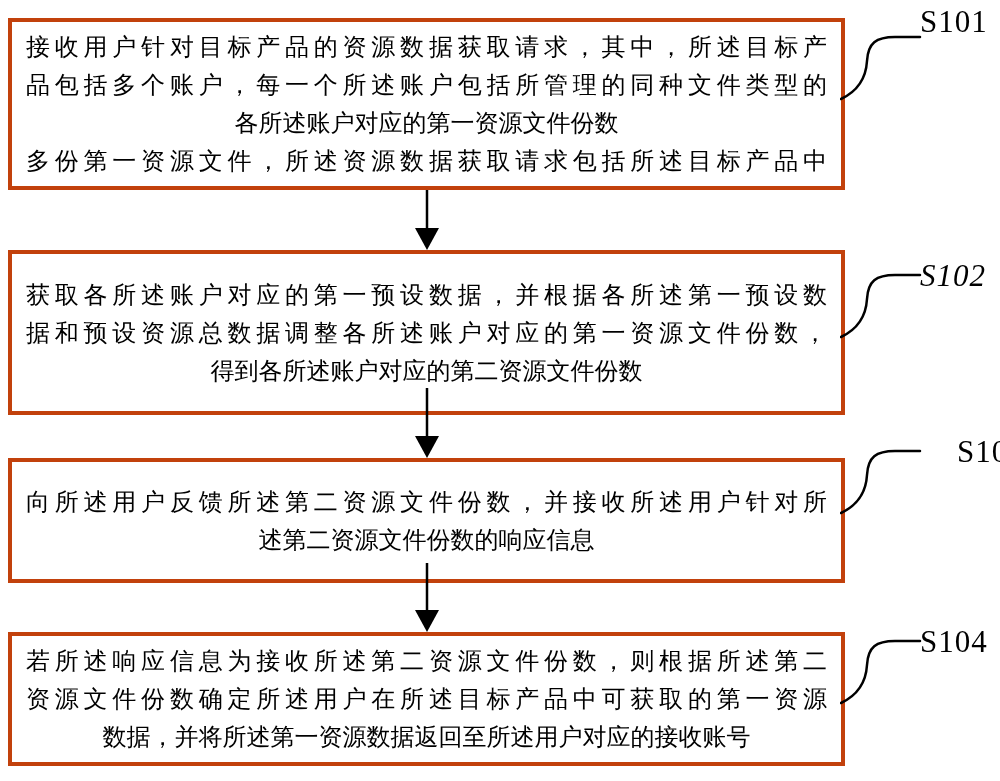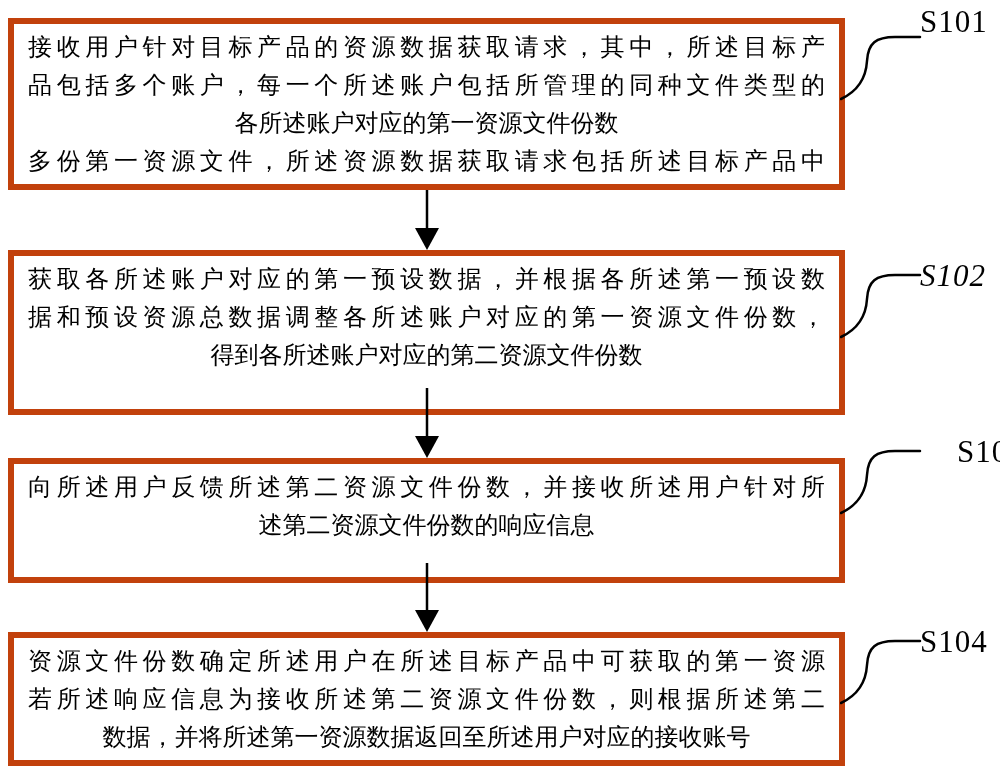--- a/index.html
+++ b/index.html
@@ -13,25 +13,26 @@
     height: 781px;
     font-family: "Liberation Serif", "DejaVu Serif", serif;
     color: #000;
     overflow: hidden;
   }
   .flow-box {
     position: absolute;
     left: 8px;
     width: 837px;
     box-sizing: border-box;
-    border: 6px solid #c2410c;
+    border: 4px solid #c2410c;
     background: #fff;
     padding: 4px 14px;
     display: flex;
     flex-direction: column;
+    justify-content: center;
   }
   .ln {
     font-size: 24px;
     line-height: 38px;
     white-space: nowrap;
   }
   .just {
     text-align: justify;
     text-align-last: justify;
     white-space: normal;
@@ -100,21 +101,21 @@
   <path d="M1,85 C18,77 26,64 27,47 C28,29 36,23 55,23 L80,23" fill="none" stroke="#000" stroke-width="2.5" stroke-linecap="round"></path>
 </svg>
 <div class="step-label" style="top:434px;margin-left:37px;">S103</div>
 
 <svg class="arrow" style="top:563px;" width="32" height="69">
   <line x1="16" y1="0" x2="16" y2="49" stroke="#000" stroke-width="2.5"></line>
   <polygon points="4,47 28,47 16,69" fill="#000"></polygon>
 </svg>
 
 <div class="flow-box" style="top:632px; height:134px;">
+  <div class="ln just">若所述响应信息为接收所述第二资源文件份数，则根据所述第二</div>
   <div class="ln just">资源文件份数确定所述用户在所述目标产品中可获取的第一资源</div>
-  <div class="ln just">若所述响应信息为接收所述第二资源文件份数，则根据所述第二</div>
   <div class="ln ctr">数据，并将所述第一资源数据返回至所述用户对应的接收账号</div>
 </div>
 
 <svg class="connector" style="top:618px;" width="82" height="88">
   <path d="M1,85 C18,77 26,64 27,47 C28,29 36,23 55,23 L80,23" fill="none" stroke="#000" stroke-width="2.5" stroke-linecap="round"></path>
 </svg>
 <div class="step-label" style="top:624px;">S104</div>
 
 </body></html>

